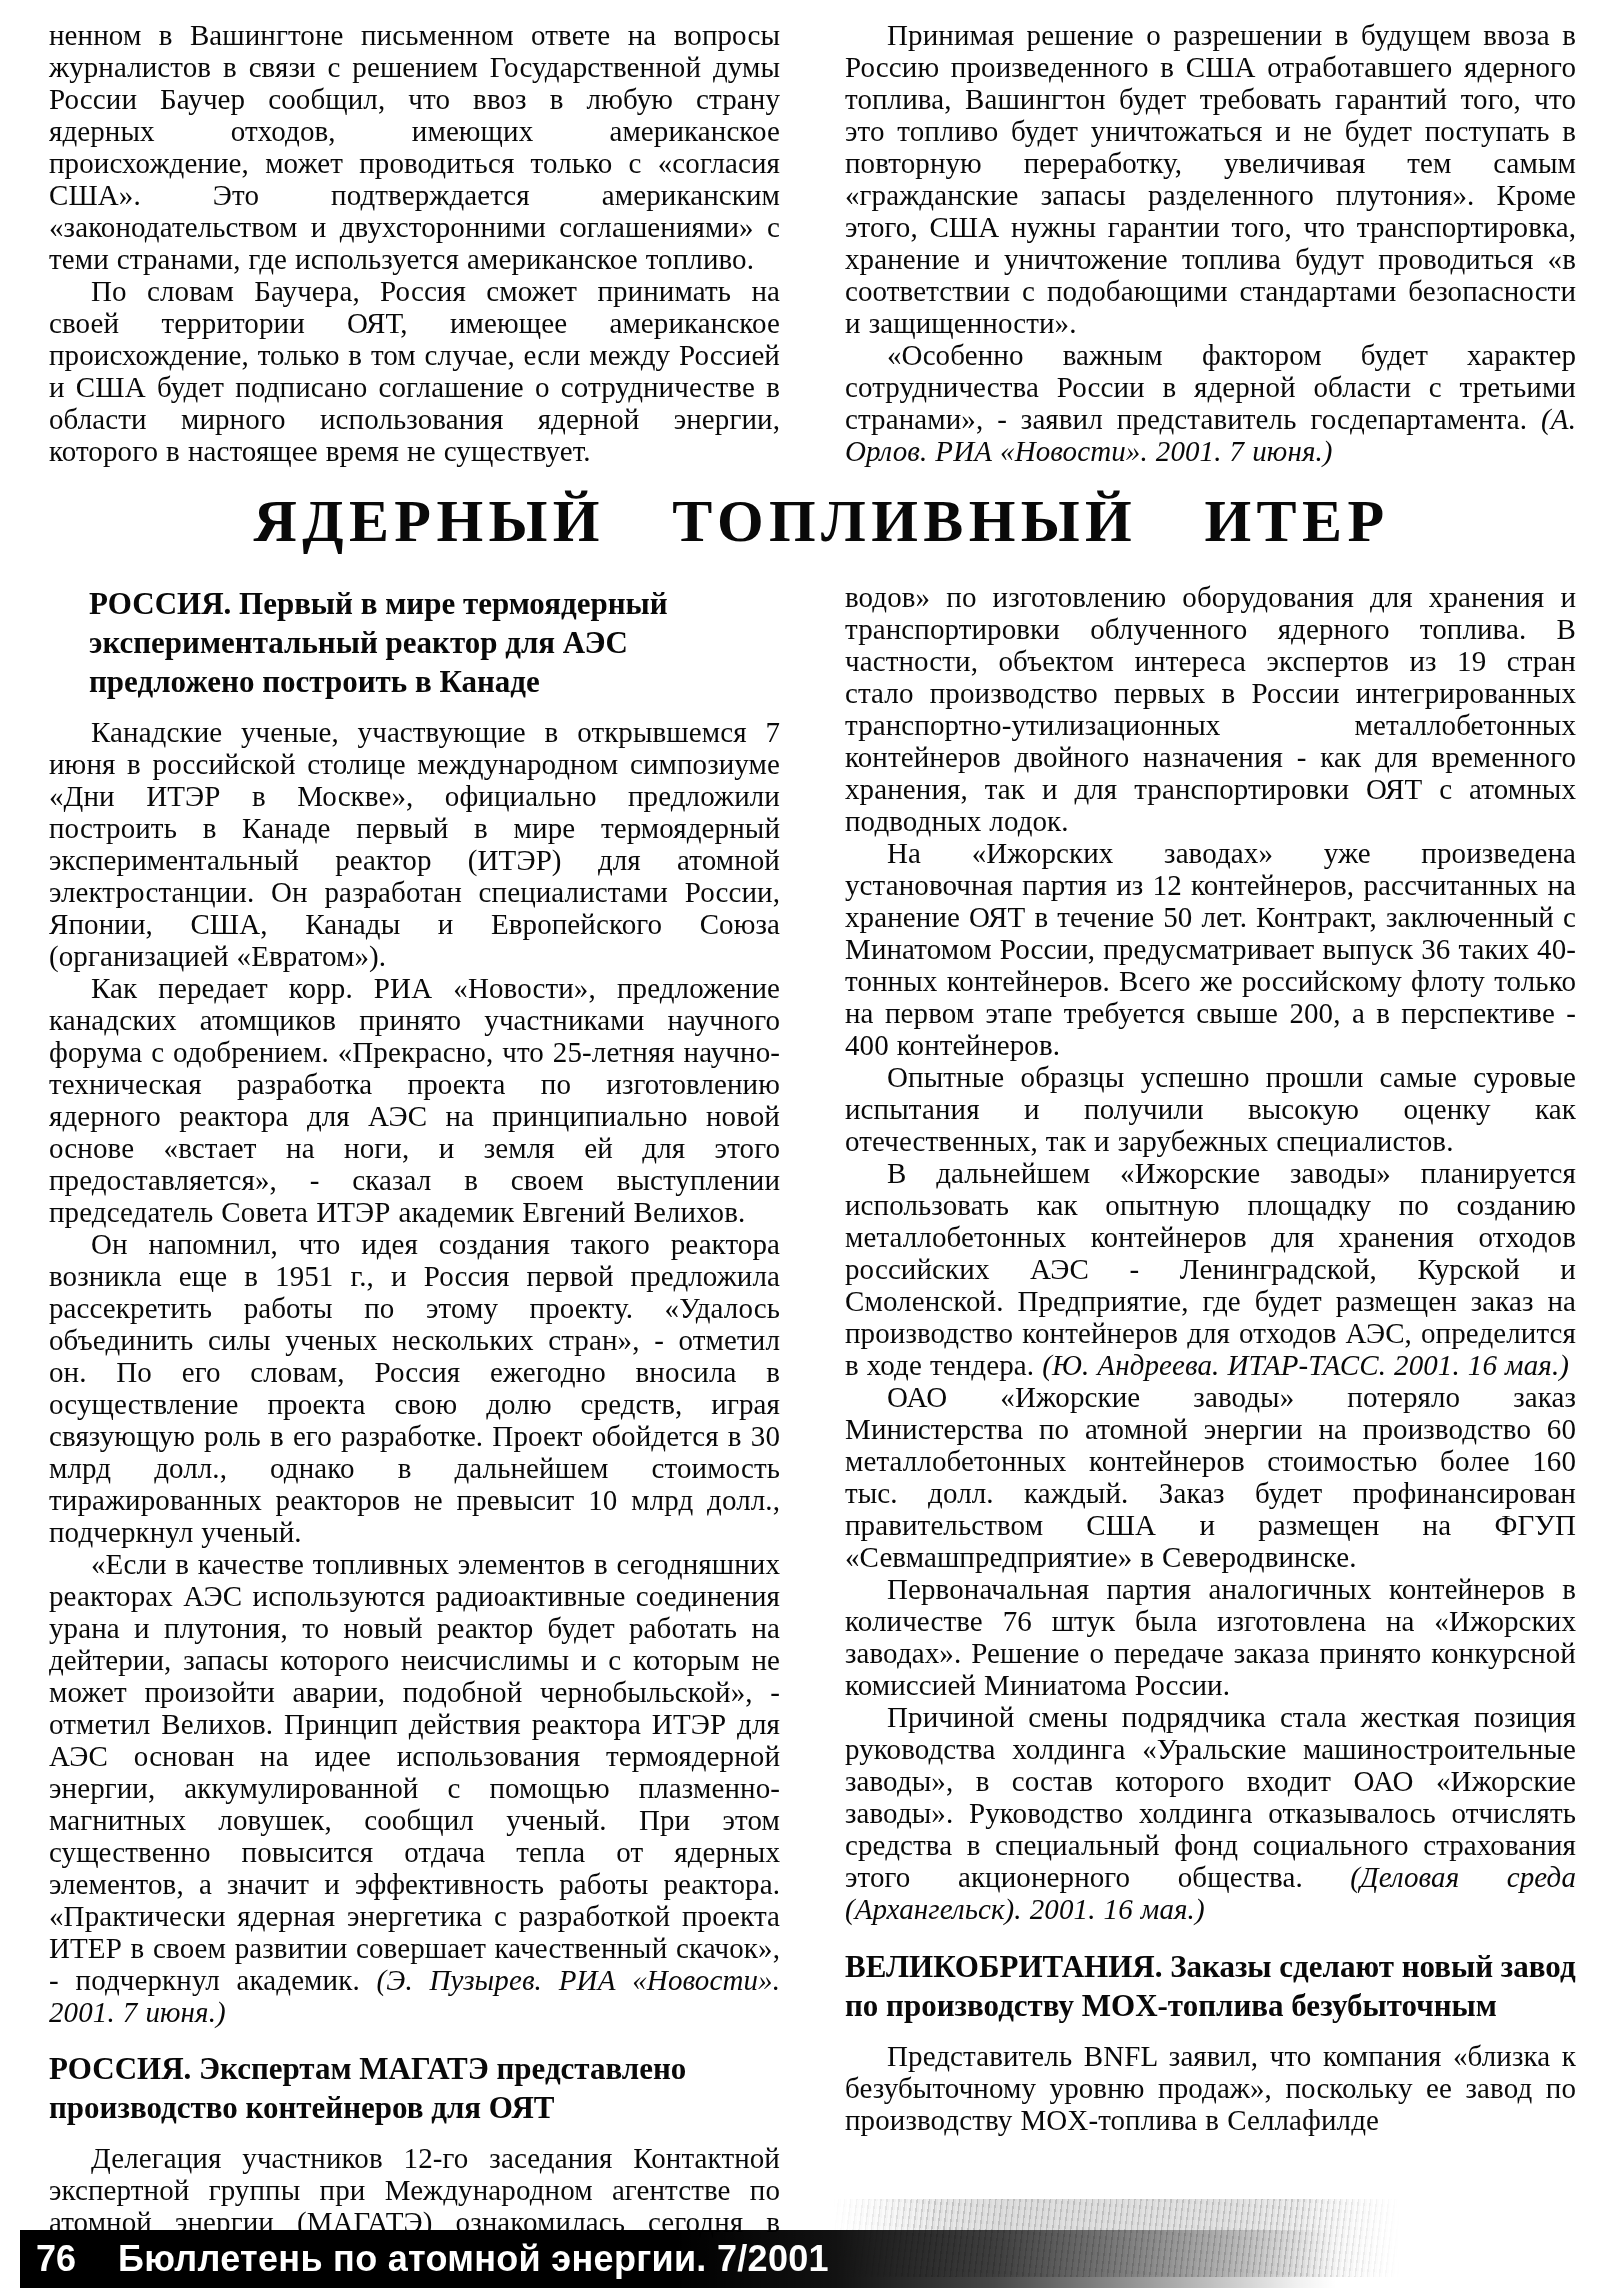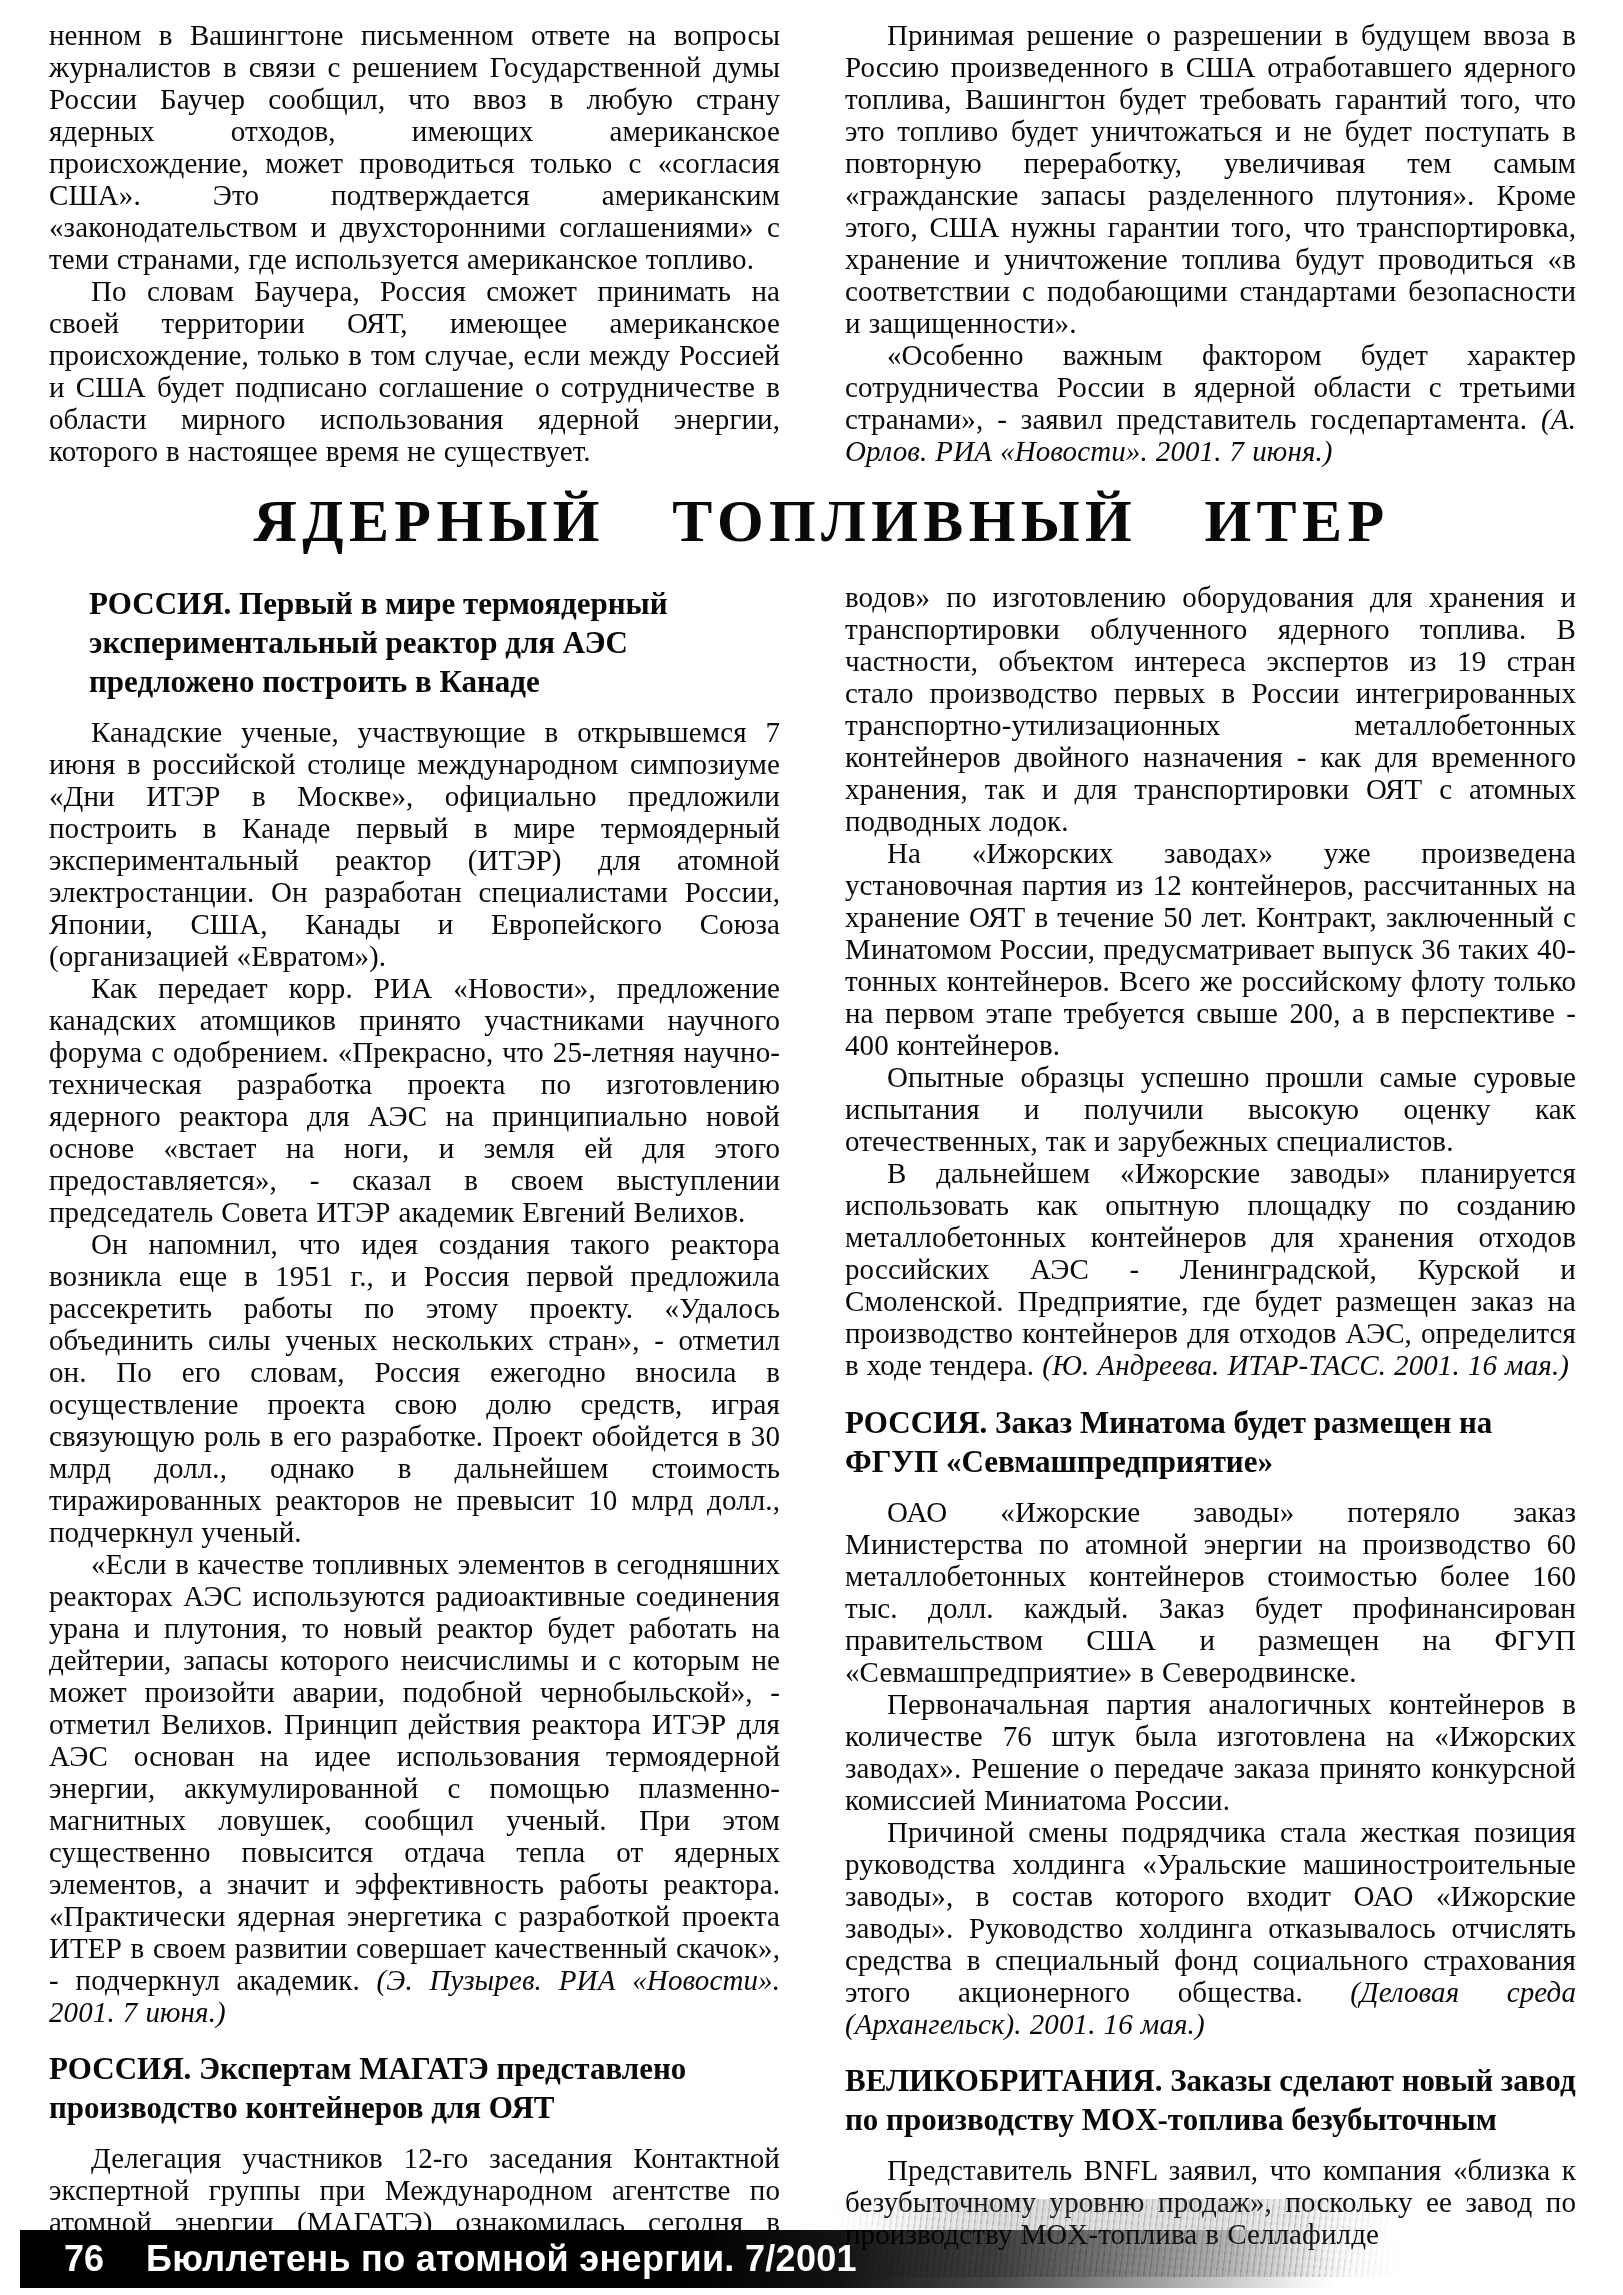--- a/index.html
+++ b/index.html
@@ -15,21 +15,21 @@
            margin:21.6px 0 15px;text-indent:0;}
   .col > .heading:first-child{margin-top:2.7px;margin-left:40px;}
   .it{font-style:italic;}
   .masthead{font-size:60px;line-height:1.05;font-weight:bold;text-align:center;
             letter-spacing:5.4px;word-spacing:47px;margin:23px 0 28px;white-space:nowrap;}
   .footer-bar{position:absolute;left:20px;bottom:6.8px;width:1316px;height:58px;
       display:flex;align-items:center;color:#fff;
       font-family:"Liberation Sans",sans-serif;font-weight:bold;font-size:36px;
       background:linear-gradient(90deg,#000 0%,#000 50%,rgba(0,0,0,.93) 62%,
                  rgba(0,0,0,.72) 74%,rgba(0,0,0,.38) 86%,rgba(0,0,0,.06) 97%,rgba(0,0,0,0) 100%);}
-  .page-num{padding-left:44px;}
+  .page-num{padding-left:16px;}
   .issue{padding-left:42px;letter-spacing:0.3px;}
   .noise{position:absolute;left:832px;top:2199px;width:568px;height:78px;opacity:.5;
       background:
         repeating-linear-gradient(97deg,rgba(45,45,45,.45) 0 1.4px,rgba(150,150,150,.25) 1.4px 3.4px,rgba(255,255,255,0) 3.4px 6px),
         linear-gradient(90deg,rgba(70,70,70,0) 0%,rgba(70,70,70,.35) 30%,rgba(70,70,70,.3) 70%,rgba(70,70,70,0) 100%);
       -webkit-mask-image:linear-gradient(90deg,transparent 0%,#000 18%,#000 82%,transparent 100%);
       mask-image:linear-gradient(90deg,transparent 0%,#000 18%,#000 82%,transparent 100%);}
 </style>
 </head>
 <body>
@@ -58,21 +58,20 @@
           <div class="para"><span>Он напомнил, что идея создания такого реактора возникла еще в 1951 г., и Россия первой предложила рассекретить работы по этому проекту. «Удалось объединить силы ученых нескольких стран», - отметил он. По его словам, Россия ежегодно вносила в осуществление проекта свою долю средств, играя связующую роль в его разработке. Проект обойдется в 30 млрд долл., однако в дальнейшем стоимость тиражированных реакторов не превысит 10 млрд долл., подчеркнул ученый.</span></div>
           <div class="para"><span>«Если в качестве топливных элементов в сегодняшних реакторах АЭС используются радиоактивные соединения урана и плутония, то новый реактор будет работать на дейтерии, запасы которого неисчислимы и с которым не может произойти аварии, подобной чернобыльской», - отметил Велихов. Принцип действия реактора ИТЭР для АЭС основан на идее использования термоядерной энергии, аккумулированной с помощью плазменно-магнитных ловушек, сообщил ученый. При этом существенно повысится отдача тепла от ядерных элементов, а значит и эффективность работы реактора. «Практически ядерная энергетика с разработкой проекта ИТЕР в своем развитии совершает качественный скачок», - подчеркнул академик. </span><span class="it">(Э. Пузырев. РИА «Новости». 2001. 7 июня.)</span></div>
           <div class="heading"><span>РОССИЯ. Экспертам МАГАТЭ представлено производство контейнеров для ОЯТ</span></div>
           <div class="para"><span>Делегация участников 12-го заседания Контактной экспертной группы при Международном агентстве по атомной энергии (МАГАТЭ) ознакомилась сегодня в Санкт-Петербурге с возможностями «Ижорских за-</span></div>
         </div>
       <div class="col">
           <div class="para cont"><span>водов» по изготовлению оборудования для хранения и транспортировки облученного ядерного топлива. В частности, объектом интереса экспертов из 19 стран стало производство первых в России интегрированных транспортно-утилизационных металлобетонных контейнеров двойного назначения - как для временного хранения, так и для транспортировки ОЯТ с атомных подводных лодок.</span></div>
           <div class="para"><span>На «Ижорских заводах» уже произведена установочная партия из 12 контейнеров, рассчитанных на хранение ОЯТ в течение 50 лет. Контракт, заключенный с Минатомом России, предусматривает выпуск 36 таких 40-тонных контейнеров. Всего же российскому флоту только на первом этапе требуется свыше 200, а в перспективе - 400 контейнеров.</span></div>
           <div class="para"><span>Опытные образцы успешно прошли самые суровые испытания и получили высокую оценку как отечественных, так и зарубежных специалистов.</span></div>
           <div class="para"><span>В дальнейшем «Ижорские заводы» планируется использовать как опытную площадку по созданию металлобетонных контейнеров для хранения отходов российских АЭС - Ленинградской, Курской и Смоленской. Предприятие, где будет размещен заказ на производство контейнеров для отходов АЭС, определится в ходе тендера. </span><span class="it">(Ю. Андреева. ИТАР-ТАСС. 2001. 16 мая.)</span></div>
-          <div class="heading"><span>РОССИЯ. Заказ Минатома будет размещен на ФГУП «Севмашпредприятие»</span></div>
           <div class="para"><span>ОАО «Ижорские заводы» потеряло заказ Министерства по атомной энергии на производство 60 металлобетонных контейнеров стоимостью более 160 тыс. долл. каждый. Заказ будет профинансирован правительством США и размещен на ФГУП «Севмашпредприятие» в Северодвинске.</span></div>
           <div class="para"><span>Первоначальная партия аналогичных контейнеров в количестве 76 штук была изготовлена на «Ижорских заводах». Решение о передаче заказа принято конкурсной комиссией Миниатома России.</span></div>
           <div class="para"><span>Причиной смены подрядчика стала жесткая позиция руководства холдинга «Уральские машиностроительные заводы», в состав которого входит ОАО «Ижорские заводы». Руководство холдинга отказывалось отчислять средства в специальный фонд социального страхования этого акционерного общества. </span><span class="it">(Деловая среда (Архангельск). 2001. 16 мая.)</span></div>
           <div class="heading"><span>ВЕЛИКОБРИТАНИЯ. Заказы сделают новый завод по производству MOX-топлива безубыточным</span></div>
           <div class="para"><span>Представитель BNFL заявил, что компания «близка к безубыточному уровню продаж», поскольку ее завод по производству MOX-топлива в Селлафилде</span></div>
         </div>
     </div>
 
   </div>
 

